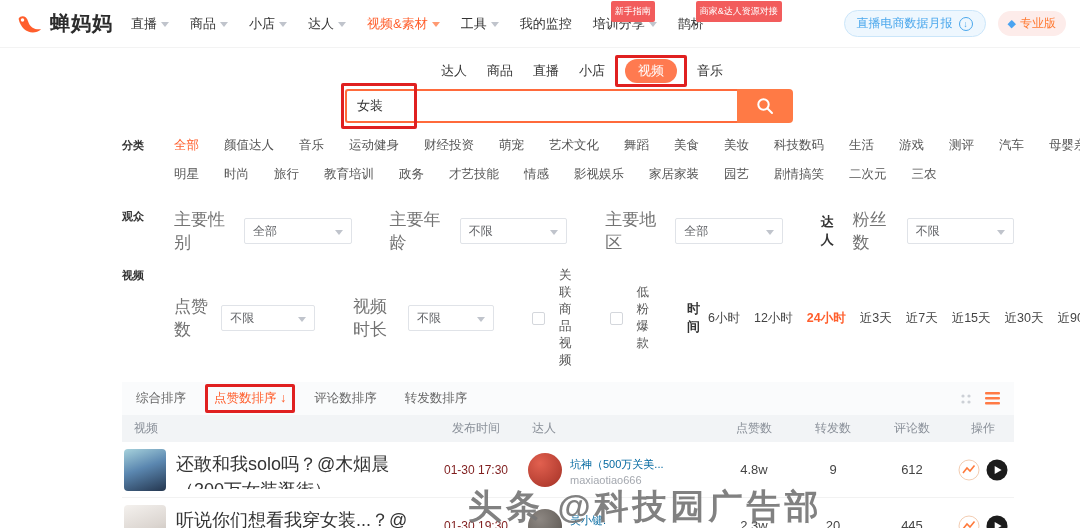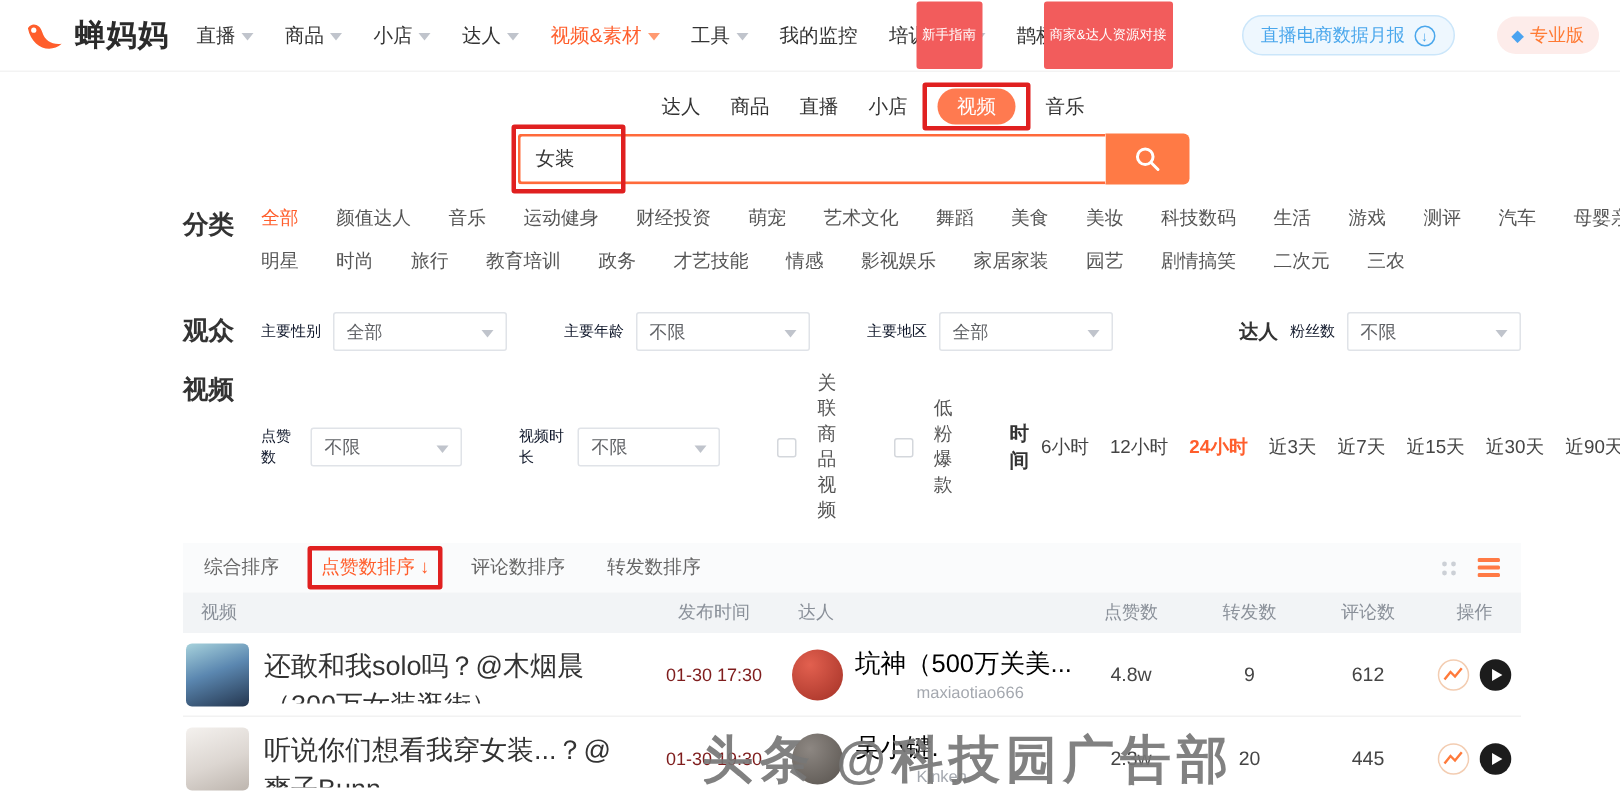--- a/index.html
+++ b/index.html
@@ -9,22 +9,22 @@
 
   
   .topbar{ height:48px; display:flex; align-items:center; padding:0 14px; border-bottom:1px solid #f3f3f3;}
   .logo{ display:flex; align-items:center; gap:6px; margin-right:18px;font-family:Liberation Serif, serif;}
   .logo .brand-txt{ font-size:20px; font-weight:bold; color:#2b2b2b; letter-spacing:1px;}
   .mainnav{ display:flex; align-items:center; gap:21px; }
   .nav-item{ position:relative; display:flex; align-items:center; gap:4px; font-size:13px; color:#333; cursor:pointer; white-space:nowrap;}
   .nav-item.active{ color:#ff5e2c; }
   .caret{ width:0;height:0;border-left:4px solid transparent;border-right:4px solid transparent;border-top:5px solid #c0c4cc; margin-top:2px;}
   .nav-item.active .caret{ border-top-color:#ff9a72; }
-  .nav-badge{ position:absolute; top:-14px; left:18px; background:#f25c5c; color:#fff; font-size:9px; line-height:13px; padding:16px 4px; border-radius:2px; white-space:nowrap;}
-  .top-right{ margin-left:auto; display:flex; align-items:center; gap:28px;}
+  .nav-badge{ position:absolute; top:-14px; left:18px; background:#f25c5c; color:#fff; font-size:9px; line-height:13px; padding:4px 4px; border-radius:2px; white-space:nowrap;}
+  .top-right{ margin-left:auto; display:flex; align-items:center; gap:12px;}
   .report-btn{ display:flex; align-items:center; gap:6px; background:#eef7fe; border:1px solid #cbe6fa; color:#4aa7ec; font-size:12px; padding:4px 12px; border-radius:14px; cursor:pointer;}
   .dl-ico{ width:14px;height:14px;border:1px solid #4aa7ec;border-radius:50%;font-size:9px;line-height:12px;text-align:center;}
   .plan-badge{ display:flex; align-items:center; gap:4px; background:#fdecea; color:#ff7a33; font-size:12px; padding:4px 10px; border-radius:13px;}
   .diamond{ color:#4aa3f0; font-size:11px; }
 
   
   .searchbox{ margin:10px 0 0 345px; width:448px; }
   .stabs{ display:flex; align-items:center; gap:20px; padding-left:96px; font-size:13px; color:#333; height:26px;}
   .stab{ cursor:pointer; }
   .stab-pill{ position:relative; background:#ff7a50; color:#fff; padding:3px 13px; border-radius:999px; font-size:13px; cursor:pointer;}
@@ -35,28 +35,28 @@
 
   
   .anno{ position:absolute; border:3px solid #e02020; border-radius:2px; pointer-events:none; z-index:5;}
   .anno.tab-anno{ top:-4px; bottom:-4px; left:-10px; right:-10px;}
   .anno.query-anno{ top:-8px; left:-6px; width:76px; height:46px;}
   .anno.sort-anno{ top:-6px; bottom:-6px; left:-9px; right:-9px;}
 
   
   .filters{ margin:14px 0 0 122px; width:892px; font-size:12.5px;}
   .frow{ display:flex; margin-bottom:13px;}
-  .flabel{ font-size:17px; font-weight:bold; color:#333; width:36px; margin-right:16px; flex:none; padding-top:1px;}
+  .flabel{ font-size:11px; font-weight:bold; color:#333; width:36px; margin-right:16px; flex:none; padding-top:1px;}
   .chips-col{ flex:1;}
   .chip-row{ display:flex; flex-wrap:nowrap; gap:25px; margin-bottom:12px; color:#555;}
   .chip{ cursor:pointer; white-space:nowrap;}
   .chip.active{ color:#ff5e2c;}
   .fgroups{ display:flex; align-items:center; flex:1; gap:38px;}
   .fgroup{ display:flex; align-items:center; gap:8px; color:#666;}
-  .fgroup .glabel{ font-size:10px; color:#0f172a;}
+  .fgroup .glabel{ font-size:17px; color:#737373;}
   .fgroup .glabel.bold{ font-weight:bold; color:#333; font-size:13px;}
   .sel{ width:116px; height:26px; border:1px solid #e0e3e8; border-radius:2px; background:#fff; display:flex; align-items:center; justify-content:space-between; padding:0 8px; font-size:12px; color:#606266; cursor:pointer;}
   .sel .caret{ border-top-color:#c0c4cc;}
   .ml-auto{ margin-left:auto;}
   .cbx{ display:flex; align-items:center; gap:14px; color:#555; cursor:pointer;}
   .cbox{ width:13px; height:13px; border:1px solid #d4d7dc; border-radius:2px; background:#fff; flex:none;}
   .timeopts{ display:flex; align-items:center; gap:14px; color:#444;}
   .topt{ cursor:pointer; white-space:nowrap;}
   .topt.active{ color:#ff5e2c; font-weight:bold;}
 
@@ -78,22 +78,22 @@
   .vcell{ display:flex; align-items:center; gap:10px; padding-left:2px;}
   .thumb{ width:42px; height:42px; border-radius:4px; flex:none;}
   .thumb.t1{ background:linear-gradient(160deg,#a7d2dc 0%,#5b87b0 45%,#24364f 100%);}
   .thumb.t2{ background:linear-gradient(160deg,#f4f1ee 0%,#dcd6d1 55%,#bdb5ae 100%);}
   .vtitle{ font-size:18px; color:#333; line-height:1.45; max-height:38px; overflow:hidden; cursor:pointer;}
   .tcell{ text-align:center; font-size:12px; color:#7f1d1d;}
   .dcell{ display:flex; align-items:center; gap:8px;}
   .avatar{ width:34px; height:34px; border-radius:50%; flex:none;}
   .avatar.a1{ background:radial-gradient(circle at 35% 30%,#e2604f,#a33126);}
   .avatar.a2{ background:radial-gradient(circle at 35% 30%,#8d8782,#57524d);}
-  .dname{ font-size:17px; color:#000000; white-space:nowrap; overflow:hidden; text-overflow:ellipsis; max-width:138px; cursor:pointer;}
-  .dhandle{ font-size:11px; color:#a4a8af; margin-top:2px;margin-left:41px;}
+  .dname{ font-size:11px; color:#0369a1; white-space:nowrap; overflow:hidden; text-overflow:ellipsis; max-width:138px; cursor:pointer;}
+  .dhandle{ font-size:11px; color:#a4a8af; margin-top:2px;}
   .ncell{ text-align:center; font-size:13px; color:#454545;}
   .ops{ display:flex; align-items:center; justify-content:center; gap:6px;}
   .opico{ cursor:pointer; display:flex;}
 
   
   .watermark{ position:absolute; left:468px; top:484px; font-size:34px; font-weight:bold; color:#777; opacity:.92; letter-spacing:4px; white-space:nowrap; z-index:9;}
 </style>
 </head>
 <body>
 

